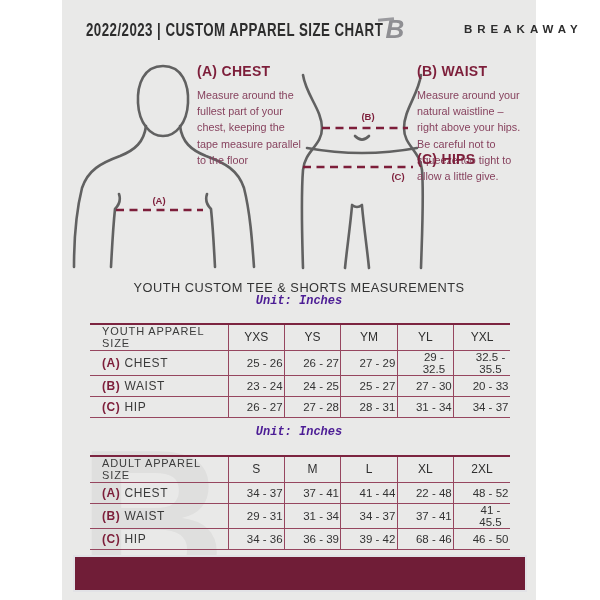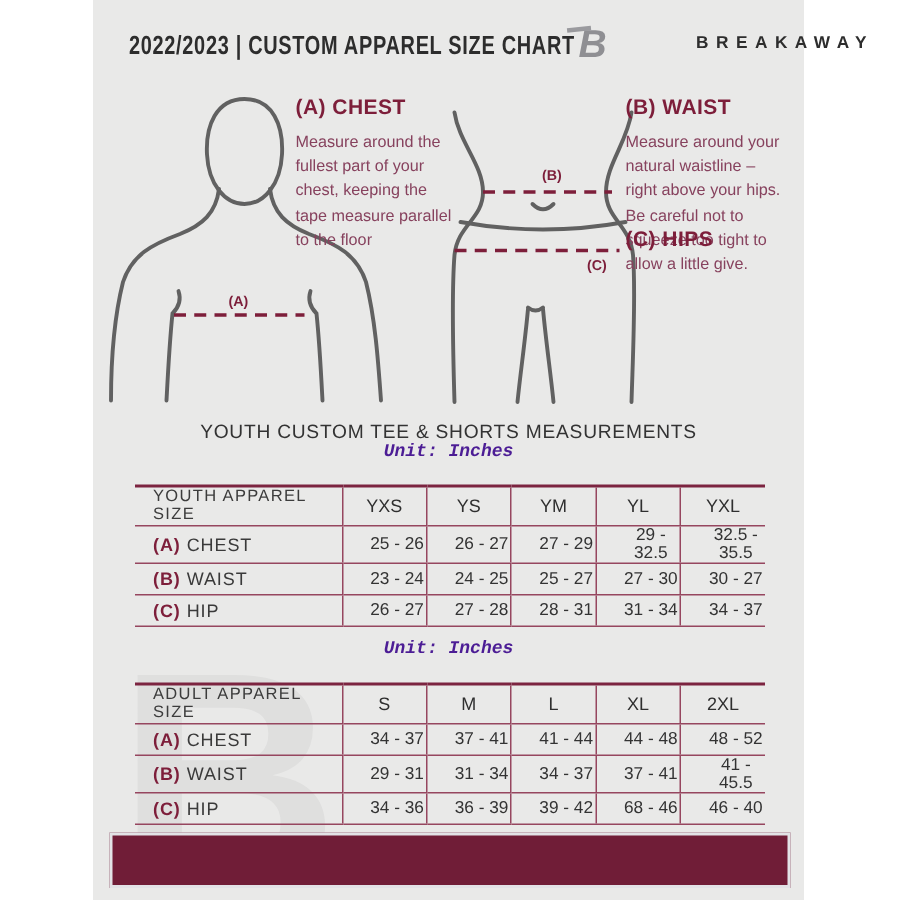--- a/index.html
+++ b/index.html
@@ -172,21 +172,21 @@
         <td>27 - 29</td>
         <td>29 - 32.5</td>
         <td>32.5 - 35.5</td>
       </tr>
       <tr>
         <td class="row-label"><span class="key">(B)</span><span>WAIST</span></td>
         <td>23 - 24</td>
         <td>24 - 25</td>
         <td>25 - 27</td>
         <td>27 - 30</td>
-        <td>30 - 27</td>
+        <td>20 - 33</td>
       </tr>
       <tr>
         <td class="row-label"><span class="key">(C)</span><span>HIP</span></td>
         <td>26 - 27</td>
         <td>27 - 28</td>
         <td>28 - 31</td>
         <td>31 - 34</td>
         <td>34 - 37</td>
       </tr>
     </tbody>
@@ -211,36 +211,36 @@
         <th>XL</th>
         <th>2XL</th>
       </tr>
     </thead>
     <tbody>
       <tr>
         <td class="row-label"><span class="key">(A)</span><span>CHEST</span></td>
         <td>34 - 37</td>
         <td>37 - 41</td>
         <td>41 - 44</td>
-        <td>44 - 48</td>
+        <td>22 - 48</td>
         <td>48 - 52</td>
       </tr>
       <tr>
         <td class="row-label"><span class="key">(B)</span><span>WAIST</span></td>
         <td>29 - 31</td>
         <td>31 - 34</td>
         <td>34 - 37</td>
         <td>37 - 41</td>
         <td>41 - 45.5</td>
       </tr>
       <tr>
         <td class="row-label"><span class="key">(C)</span><span>HIP</span></td>
         <td>34 - 36</td>
         <td>36 - 39</td>
         <td>39 - 42</td>
         <td>68 - 46</td>
-        <td>46 - 40</td>
+        <td>46 - 50</td>
       </tr>
     </tbody>
   </table>
 
   <div class="footer-bar"></div>
 </div>
 
 </body></html>

